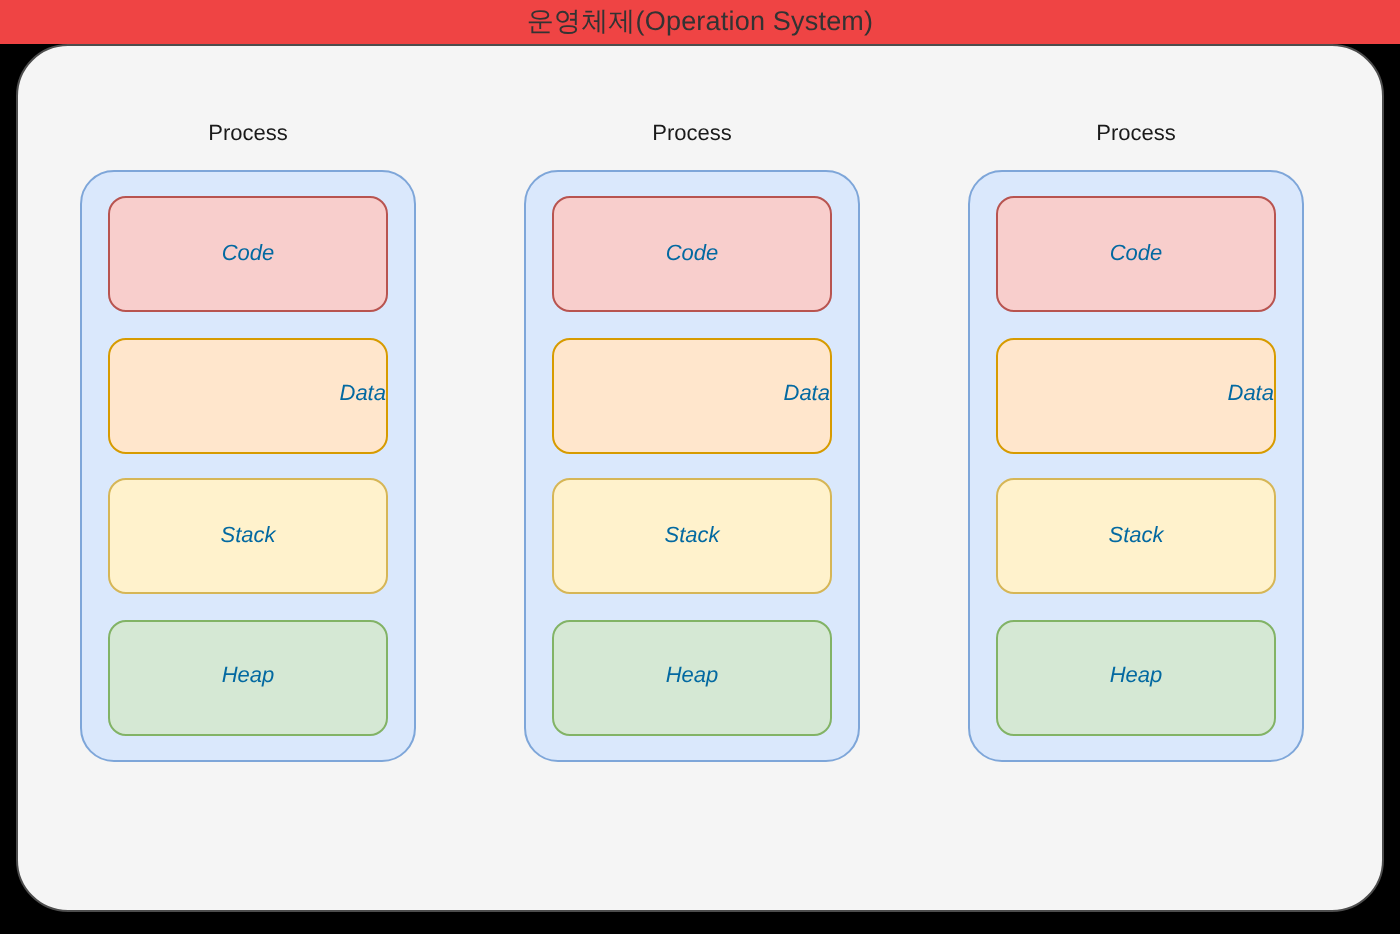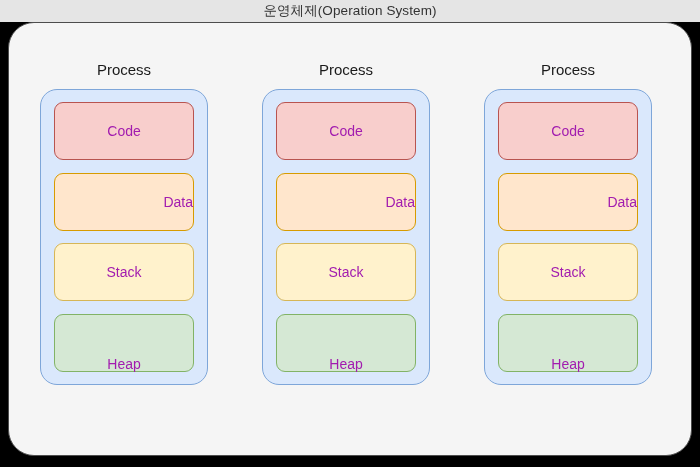--- a/index.html
+++ b/index.html
@@ -18,21 +18,21 @@
   
   #os-title-bar {
     position: absolute;
     left: 0;
     top: 0;
     width: 700px;
     height: 22px;
     display: flex;
     align-items: center;
     justify-content: center;
-    background: #e5e5e5;
+    background: #ef4444;
   }
   #os-title-text {
     color: #333333;
     font-size: 13.5px;
     font-weight: 400;
     letter-spacing: 0.1px;
     line-height: 1;
     white-space: nowrap;
   }
 
@@ -61,21 +61,21 @@
   }
 
   .process-column {
     width: 168px;
     display: flex;
     flex-direction: column;
     align-items: center;
   }
 
   .process-label {
-    font-size: 15px;
+    font-size: 11px;
     color: #1a1a1a;
     line-height: 1;
     margin-bottom: 12px;
     white-space: nowrap;
   }
 
   .process-box {
     width: 168px;
     height: 296px;
     background: #dae8fc;
@@ -92,30 +92,31 @@
     height: 58px;
     border-radius: 9px;
     border-width: 1.3px;
     border-style: solid;
     box-sizing: border-box;
     display: flex;
     align-items: center;
     justify-content: center;
   }
   .segment-label {
-    font-size: 14px;
-    color: #a21caf;
+    font-size: 11px;
+    color: #0369a1;
     line-height: 1;
     white-space: nowrap;
+    font-style: italic;
   }
 
   .seg-code  { background: #f8cecc; border-color: #b85450; }
   .seg-data  { background: #ffe6cc; border-color: #d79b00; justify-content: flex-end; }
   .seg-stack { background: #fff2cc; border-color: #d6b656; }
-  .seg-heap  { background: #d5e8d4; border-color: #82b366; align-items: flex-end; }
+  .seg-heap  { background: #d5e8d4; border-color: #82b366; }
 </style>
 </head>
 <body>
 
 <div id="os-title-bar">
   <span id="os-title-text">운영체제(Operation System)</span>
 </div>
 
 <div id="os-panel"></div>
 

